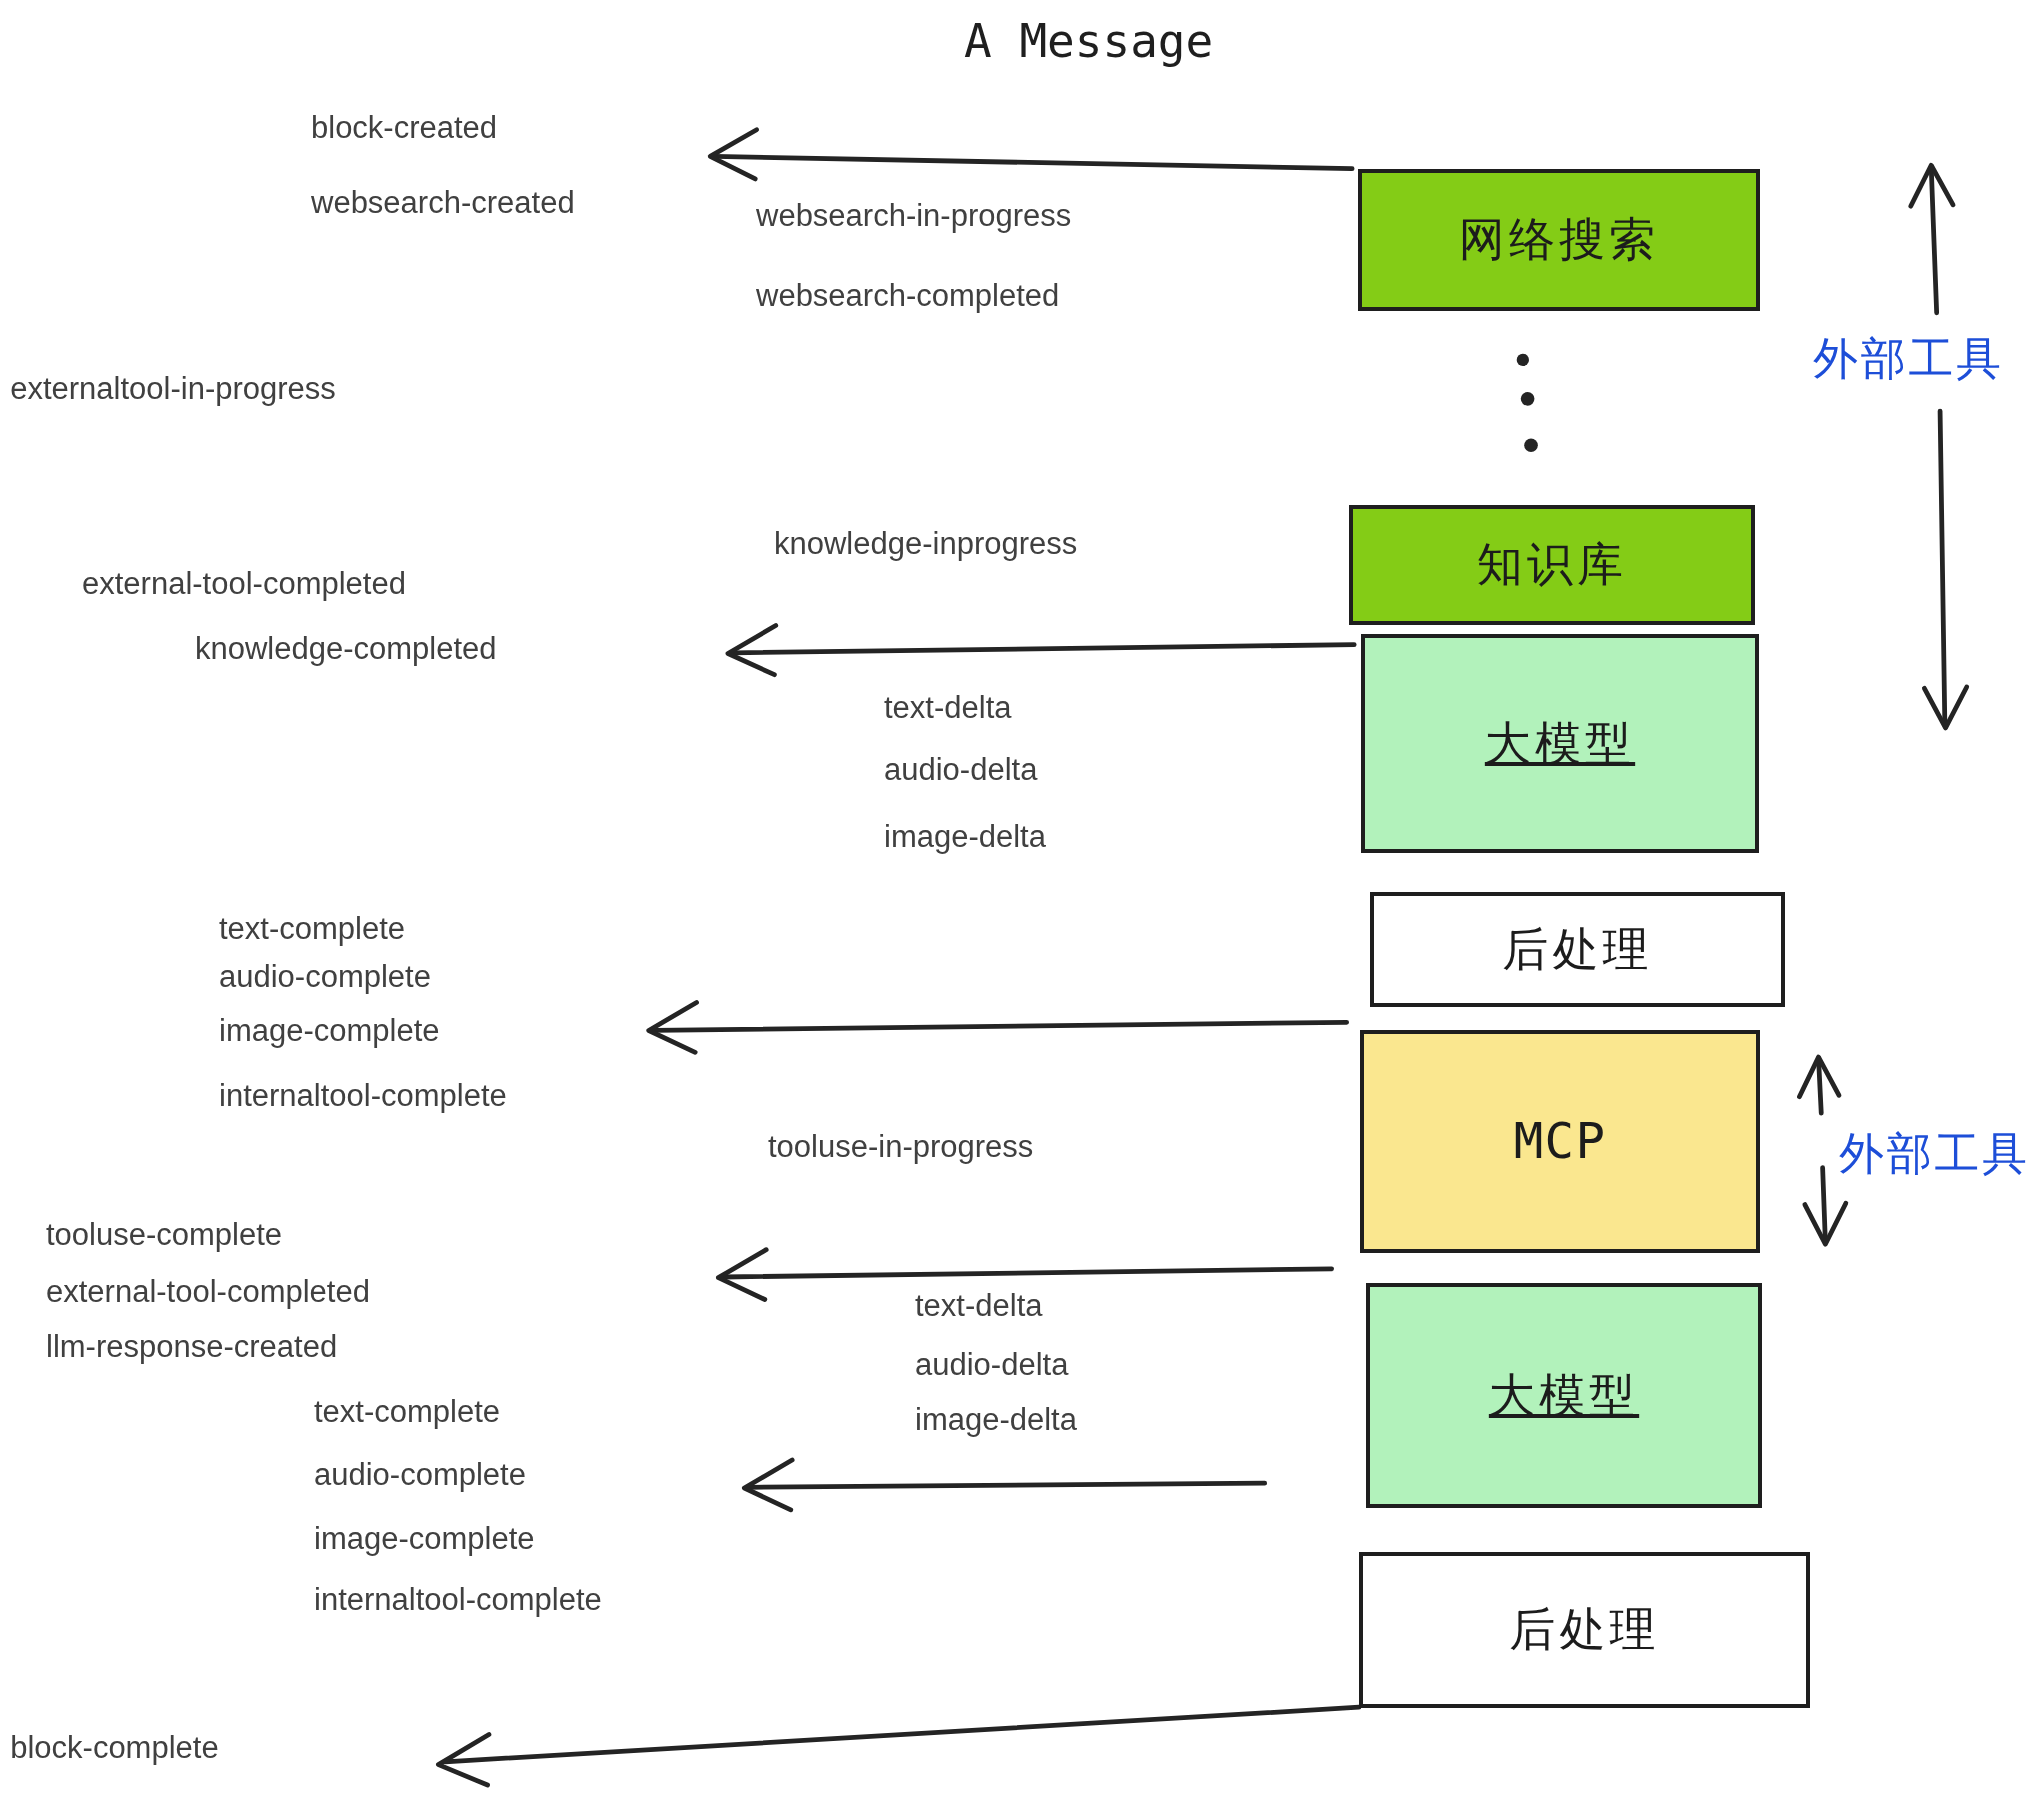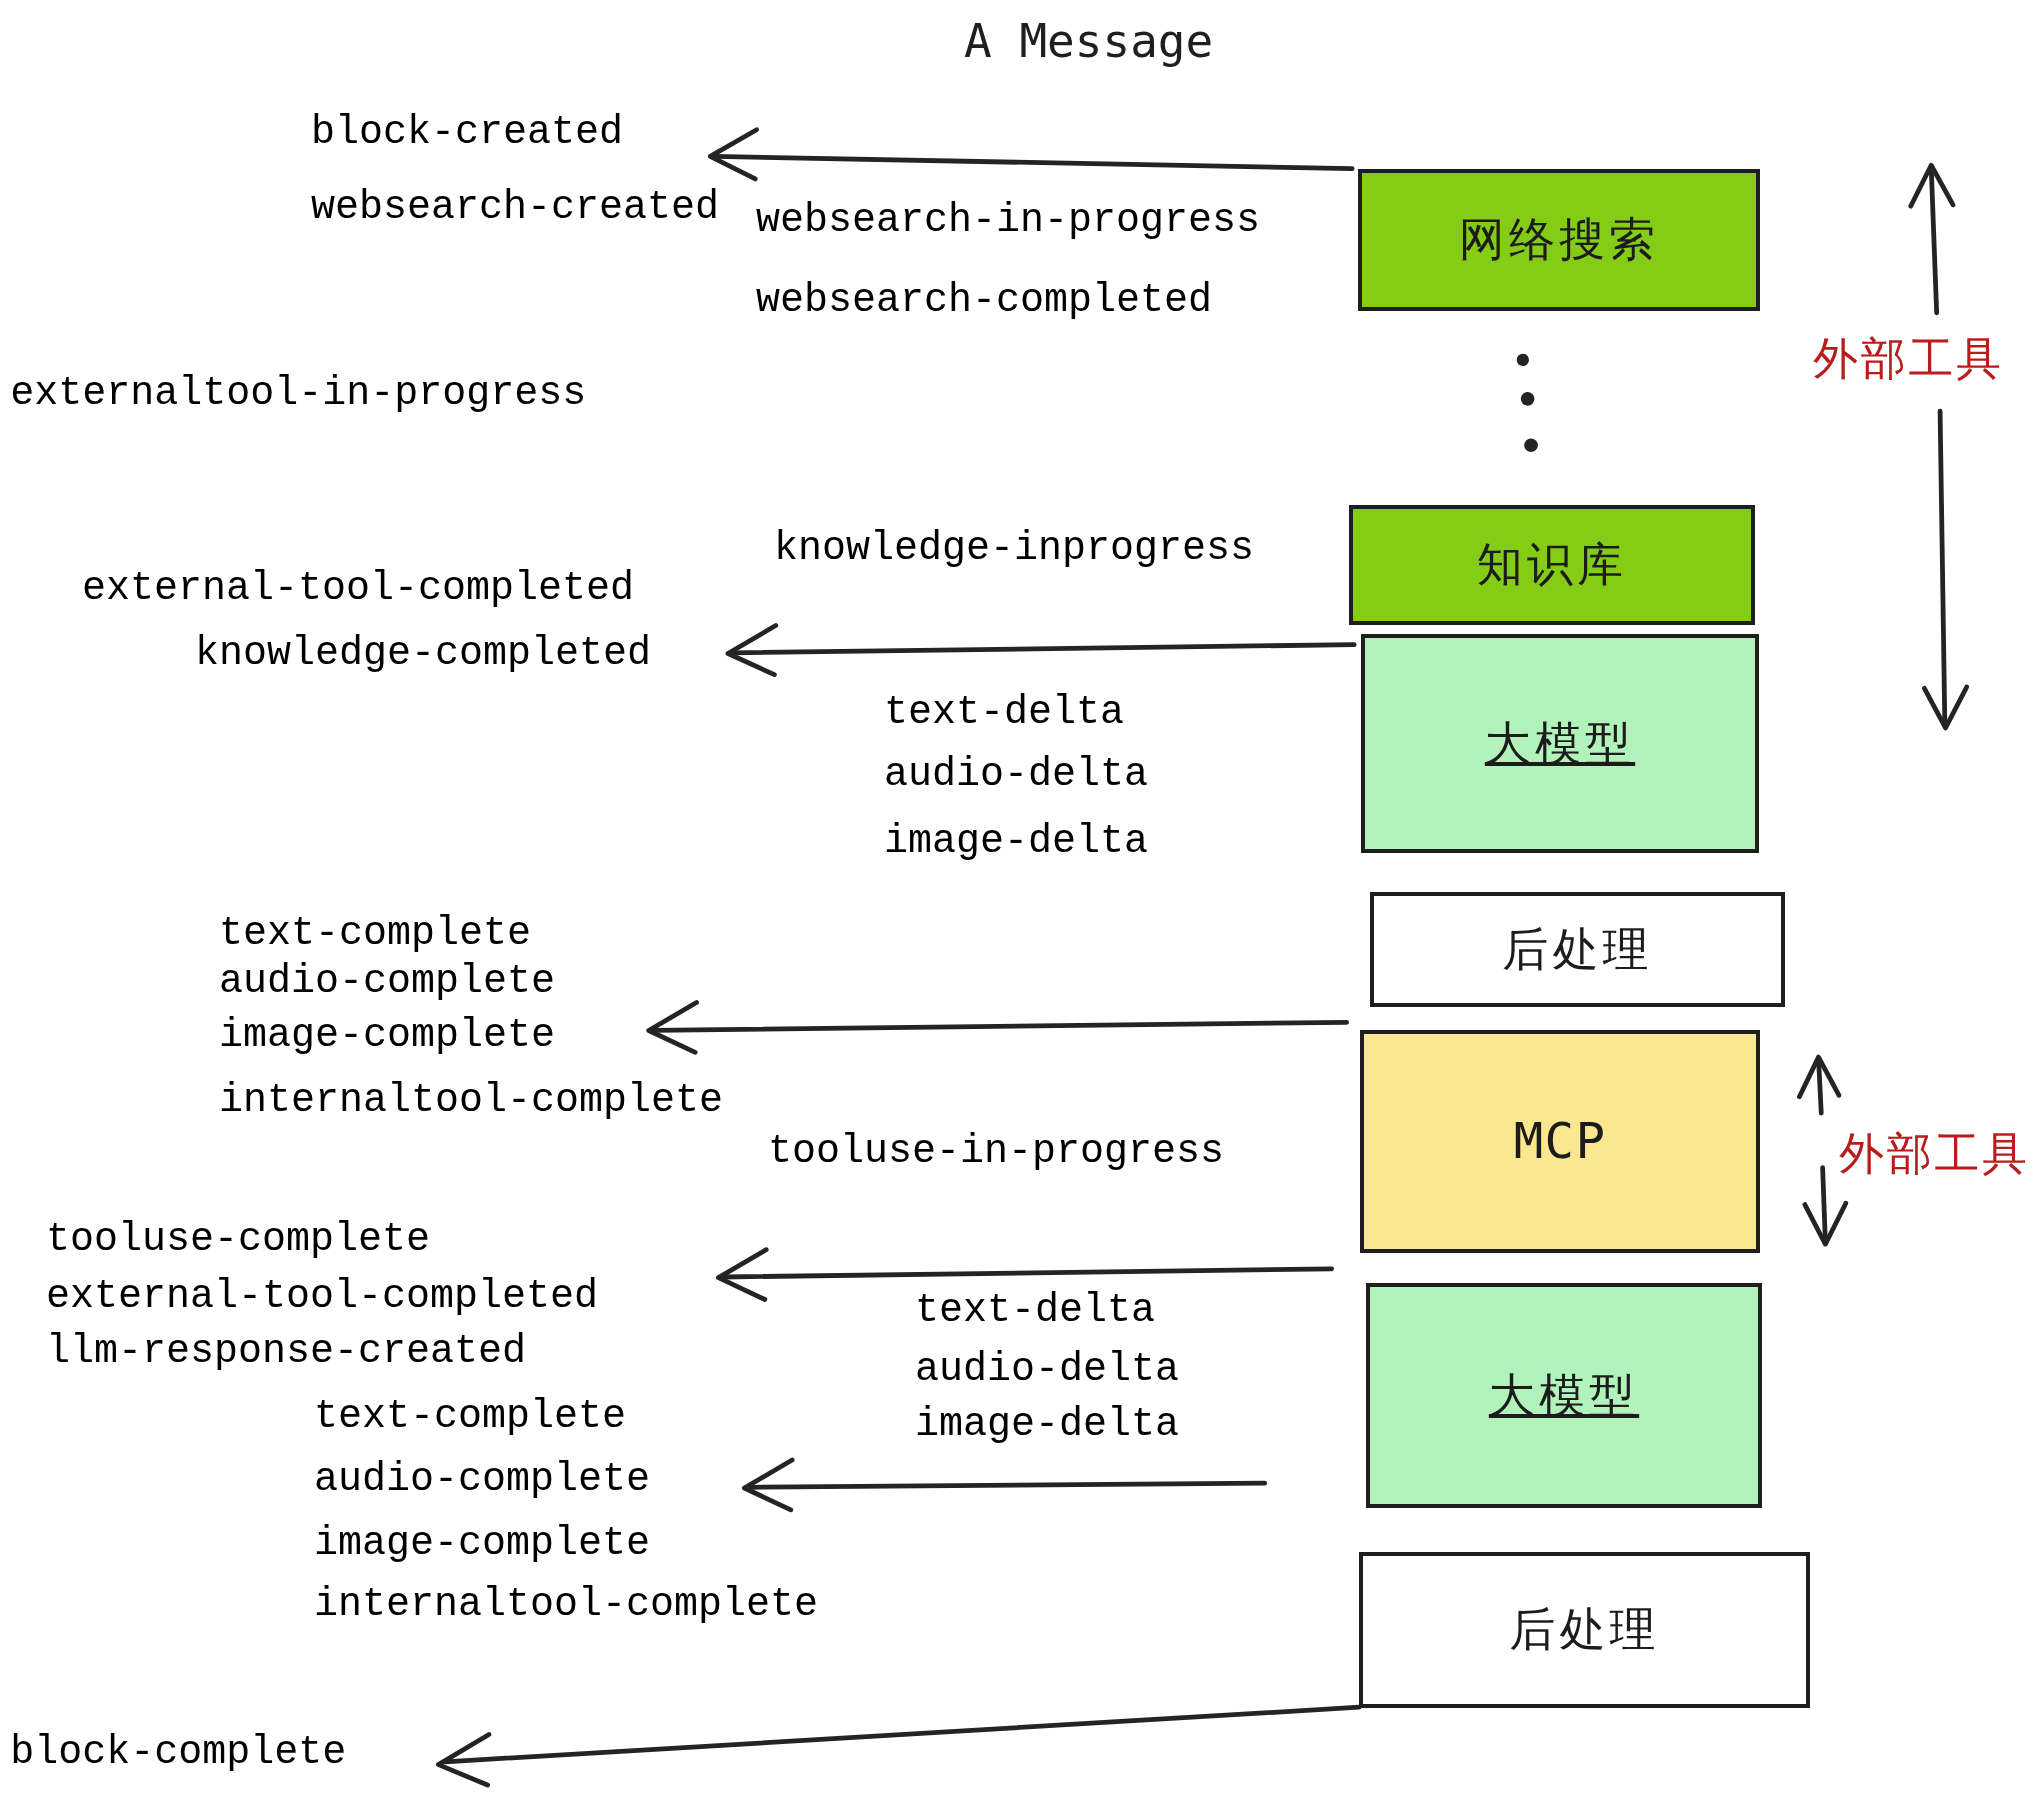--- a/index.html
+++ b/index.html
@@ -5,25 +5,25 @@
   html,body{margin:0;padding:0;background:#ffffff;}
   #canvas{
     position:relative;
     width:2035px;height:1796px;
     background:#ffffff;
     overflow:hidden;
     color:#1f1f1f;
   }
   .ev{
     position:absolute;
-    font-family:Liberation Mono, monospace;
-    font-size:40px;
+    font-family:Liberation Sans, sans-serif;
+    font-size:31px;
     line-height:1.1;
     white-space:nowrap;
-    color:#000000;
+    color:#404040;
   }
   .title{
     position:absolute;
     font-family:"DejaVu Sans Mono", monospace;
     font-size:46px;
     white-space:nowrap;
     color:#1f1f1f;
   }
   .box{
     position:absolute;
@@ -42,21 +42,21 @@
   .box.green{background:#b2f2bb;text-decoration:underline;}
   .box.yellow{background:#fae78f;}
   .box.white{background:#ffffff;}
   .box.mono{font-family:"DejaVu Sans Mono", monospace;font-size:49px;letter-spacing:1.4px;}
   .cnlabel{
     position:absolute;
     font-family:"Liberation Sans", sans-serif;
     font-size:45px;
     letter-spacing:2.7px;
     white-space:nowrap;
-    color:#b91c1c;
+    color:#1d4ed8;
   }
   svg.overlay{position:absolute;left:0;top:0;width:2035px;height:1796px;}
   svg .stroke{stroke:#242424;stroke-width:7;fill:none;stroke-linecap:round;stroke-linejoin:round;}
   svg .dot{fill:#242424;stroke:none;}
 </style>
 </head>
 <body>
 
 <div id="canvas">
 

